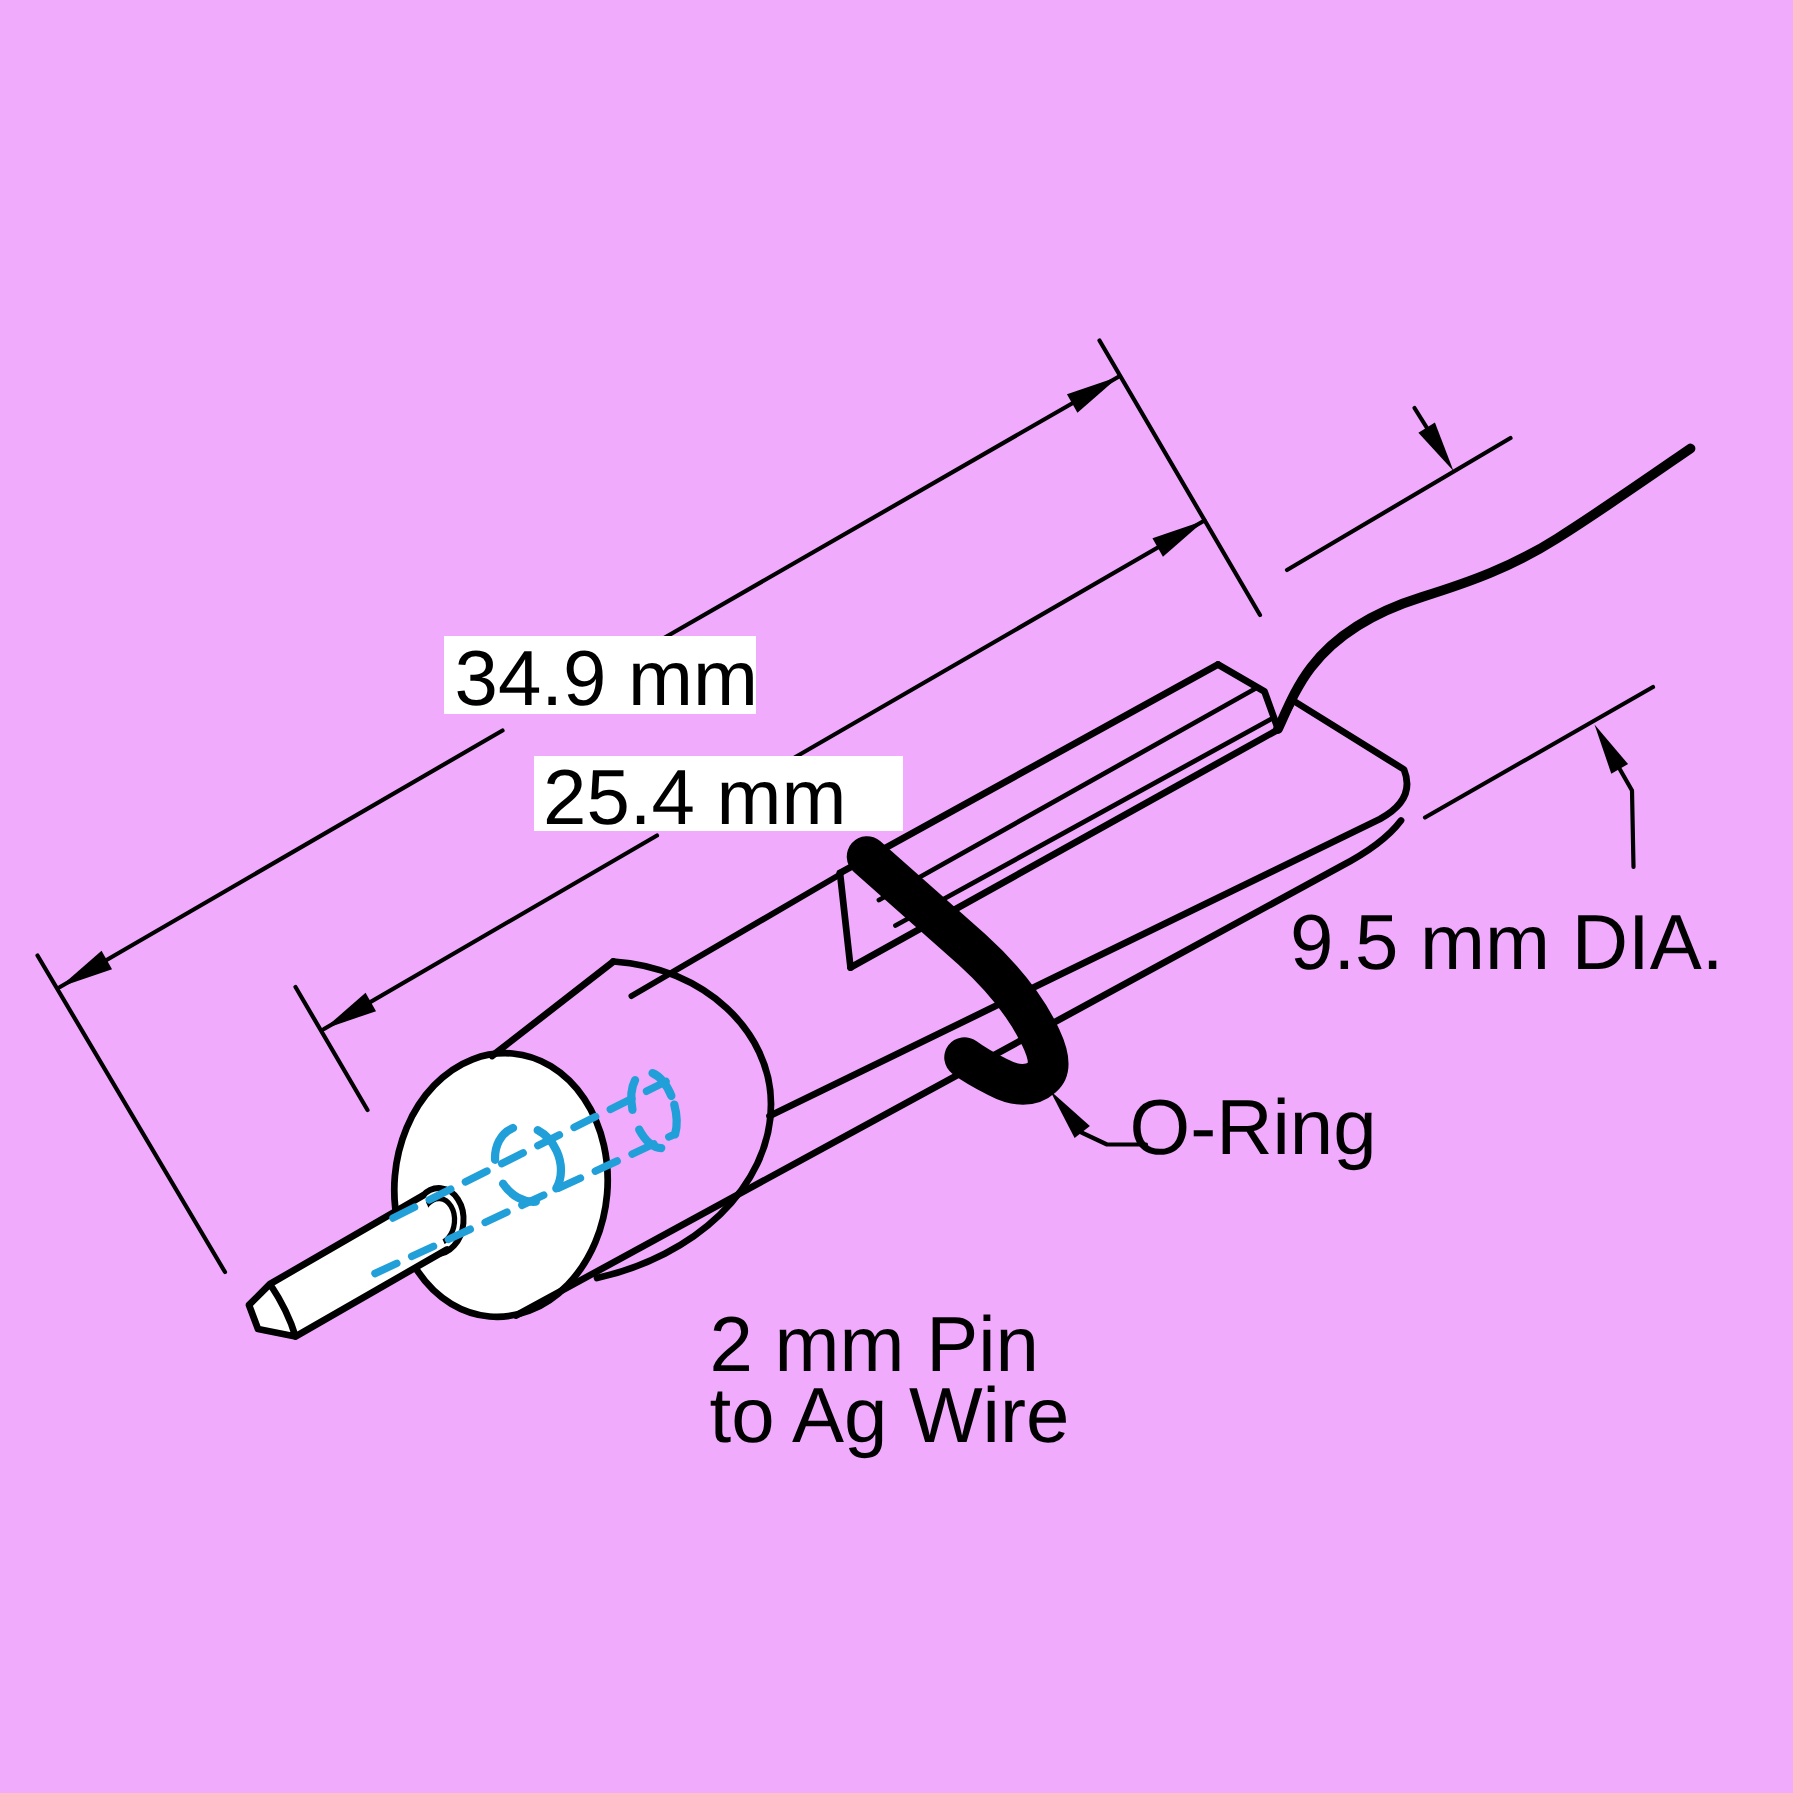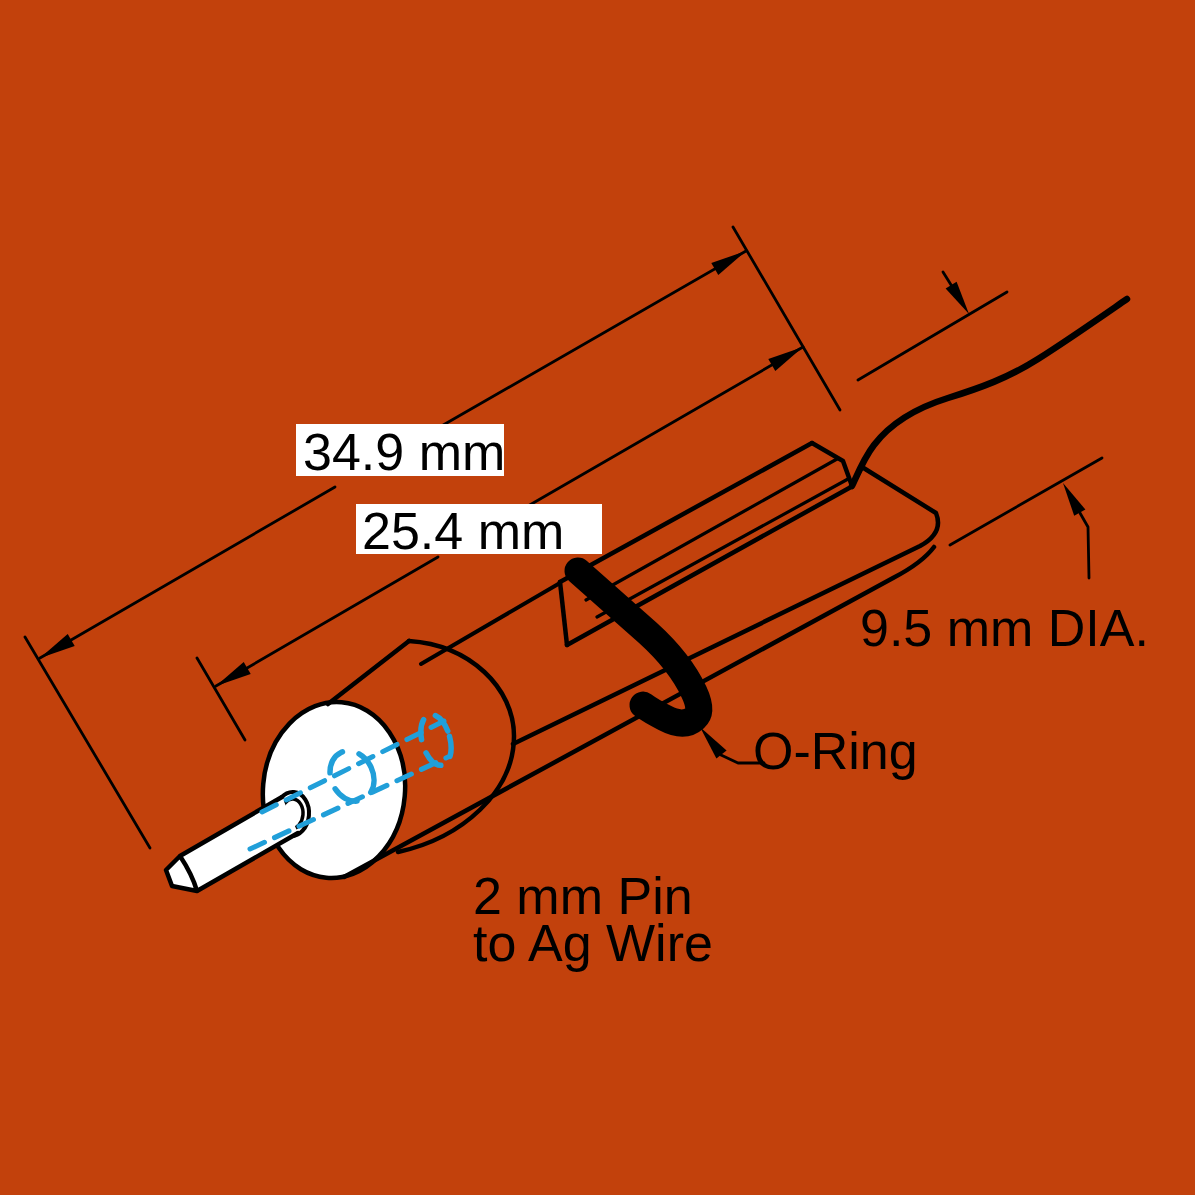--- a/index.html
+++ b/index.html
@@ -3,21 +3,21 @@
 <meta charset="utf-8">
 <style>
   html, body {
     margin: 0;
     padding: 0;
     background: #ffffff;
   }
   .stage {
     width: 1195px;
     height: 1195px;
-    background: #c2410c;
+    background: #f0abfc;
     position: relative;
     overflow: hidden;
   }
   svg text {
     font-family: "Liberation Sans", "DejaVu Sans", sans-serif;
     font-size: 52px;
     fill: #000000;
   }
 </style>
 </head>

